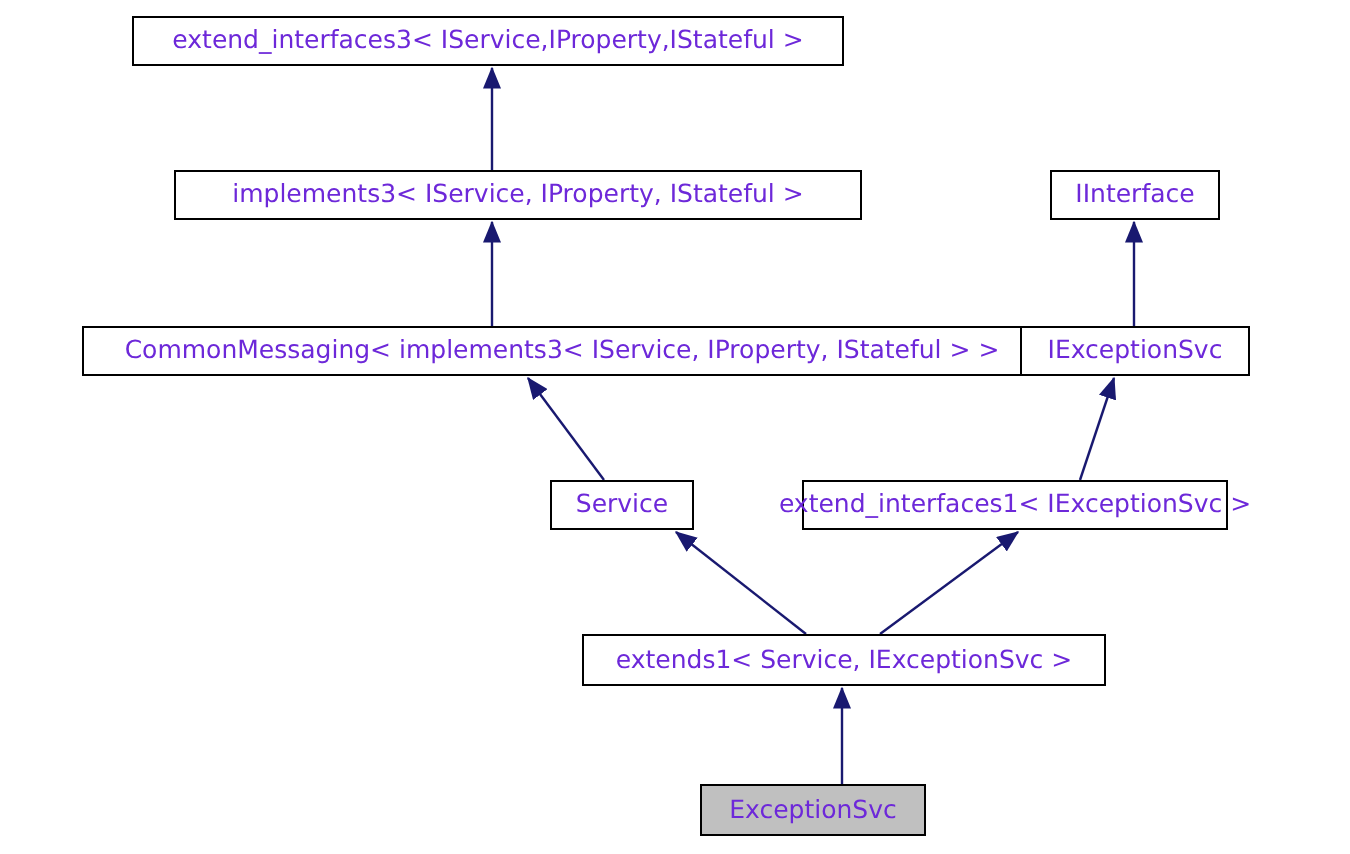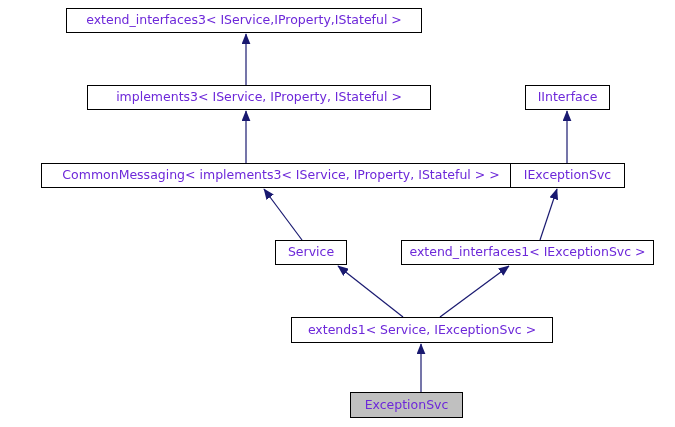--- a/index.html
+++ b/index.html
@@ -44,21 +44,21 @@
     background: #c0c0c0;
     cursor: default;
   }
   
   #n-extend-interfaces3 { left: 66px;  top: 8px;   width: 356px; height: 25px; }
   #n-implements3        { left: 87px;  top: 85px;  width: 344px; height: 25px; }
   #n-iinterface         { left: 525px; top: 85px;  width: 85px;  height: 25px; }
   #n-commonmessaging    { left: 5px;   top: 163px; width: 480px; height: 25px; margin-left: 36px; }
   #n-iexceptionsvc      { left: 510px; top: 163px; width: 115px; height: 25px; }
   #n-service            { left: 275px; top: 240px; width: 72px;  height: 25px; }
-  #n-extend-interfaces1 { left: 401px; top: 240px; width: 253px; height: 25px; }
+  #n-extend-interfaces1 { left: 401px; top: 240px; width: 213px; height: 25px; }
   #n-extends1           { left: 291px; top: 317px; width: 262px; height: 26px; }
   #n-exceptionsvc       { left: 350px; top: 392px; width: 113px; height: 26px; }
 </style>
 </head>
 <body>
 
 <div class="canvas">
 
   <svg class="edges" width="675" height="427" viewBox="0 0 675 427">
     <defs>

